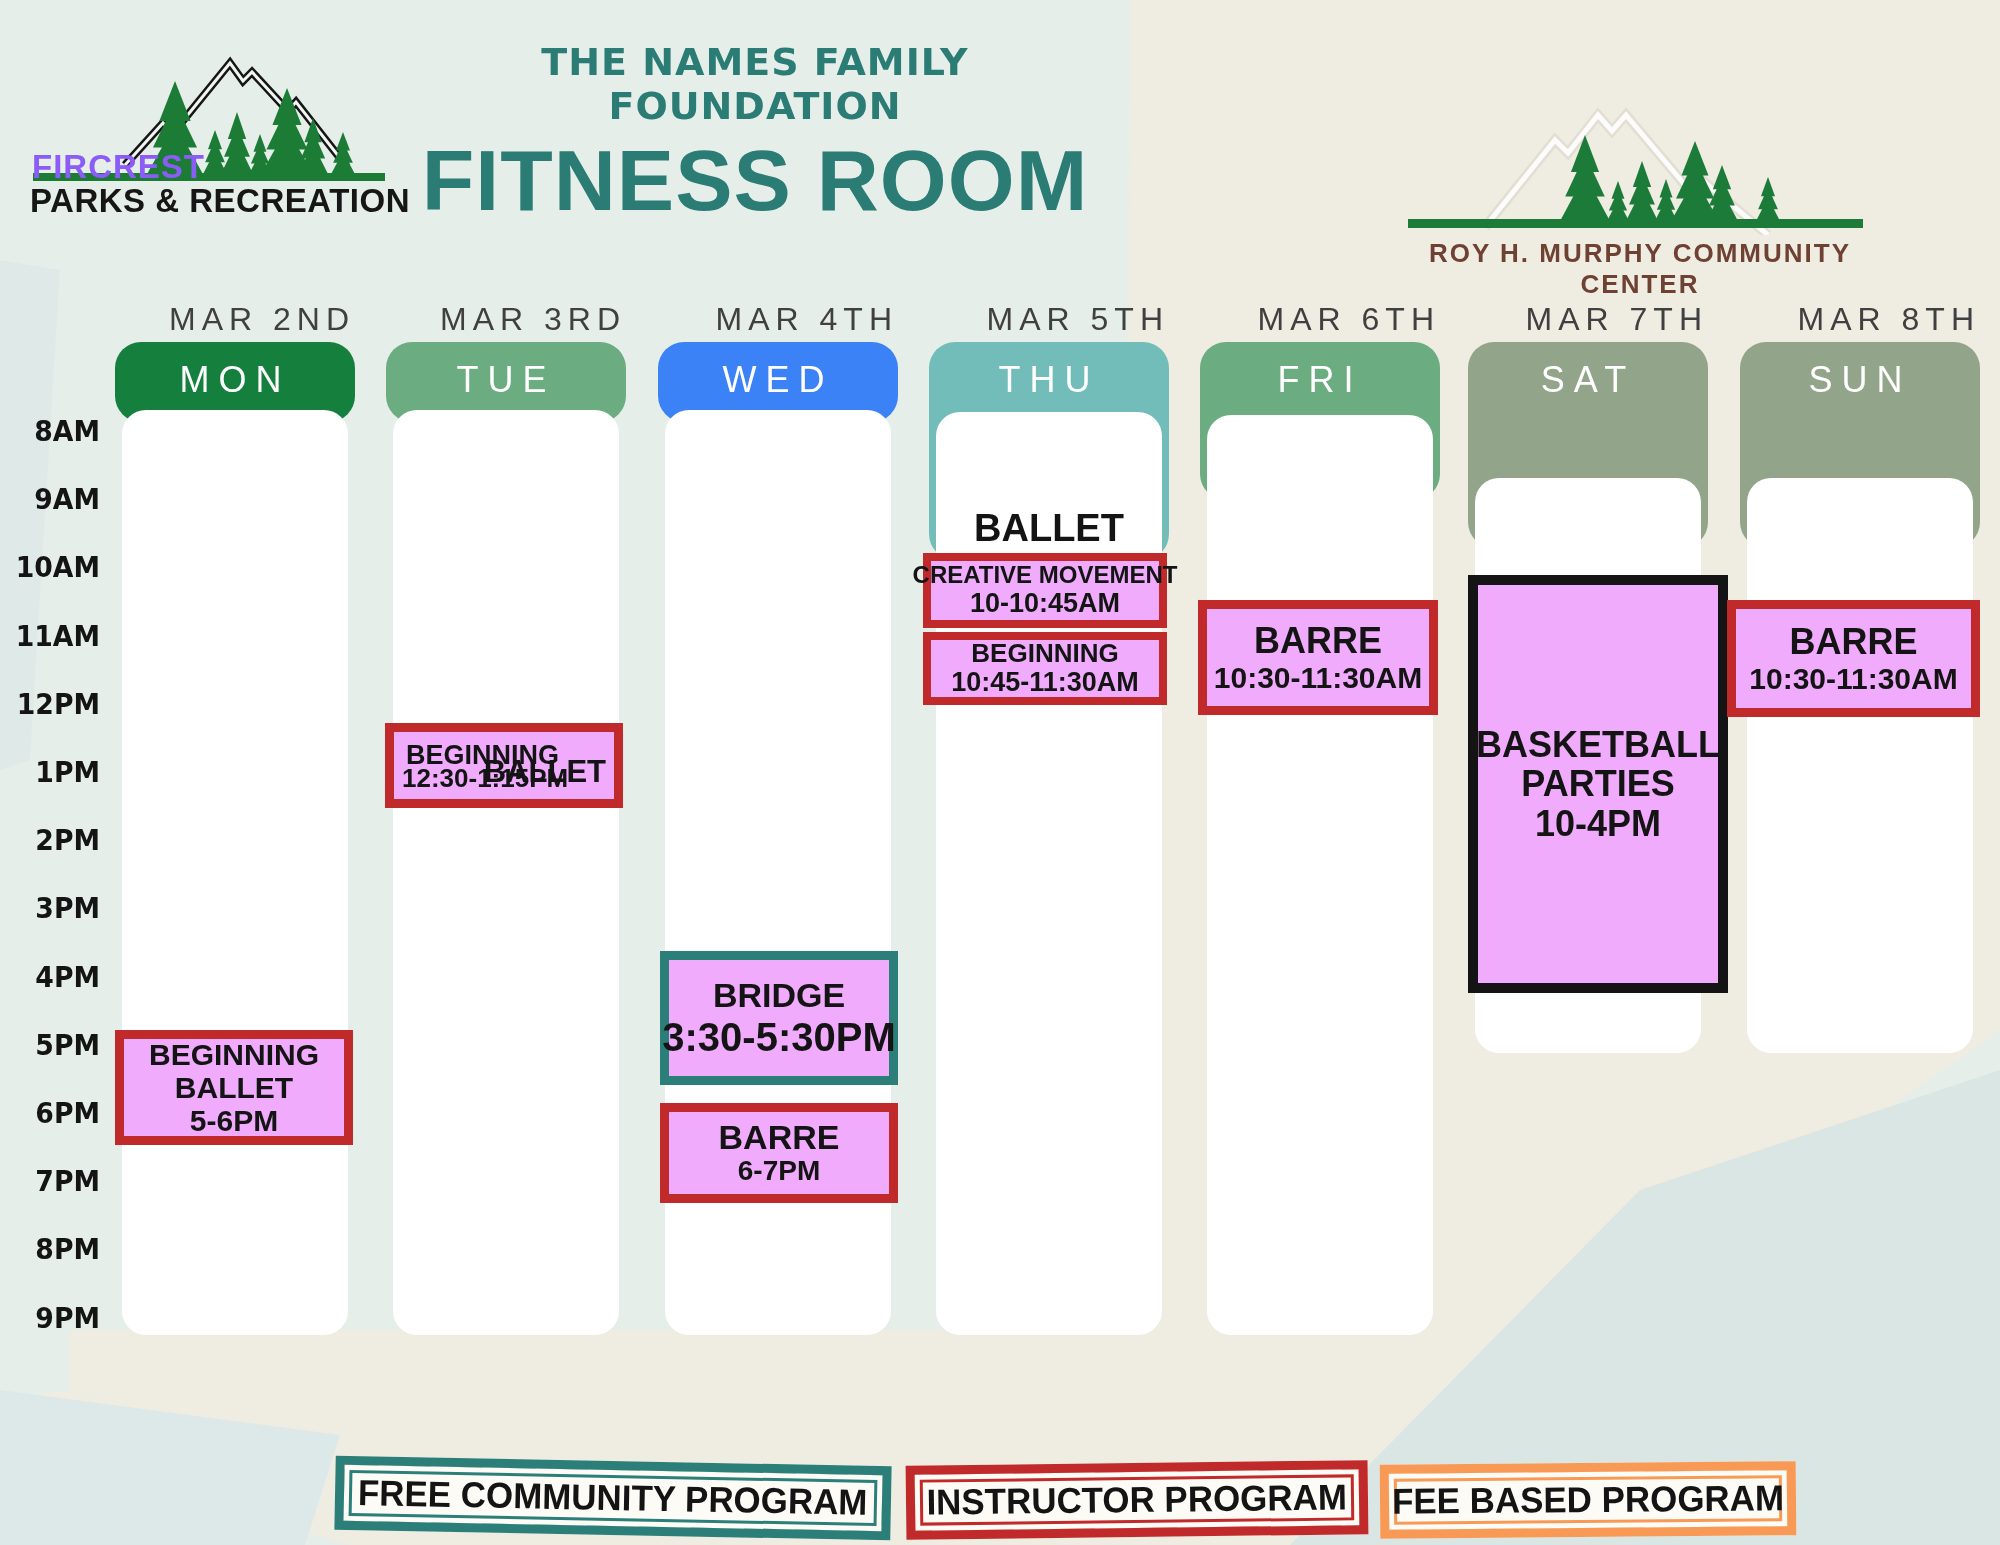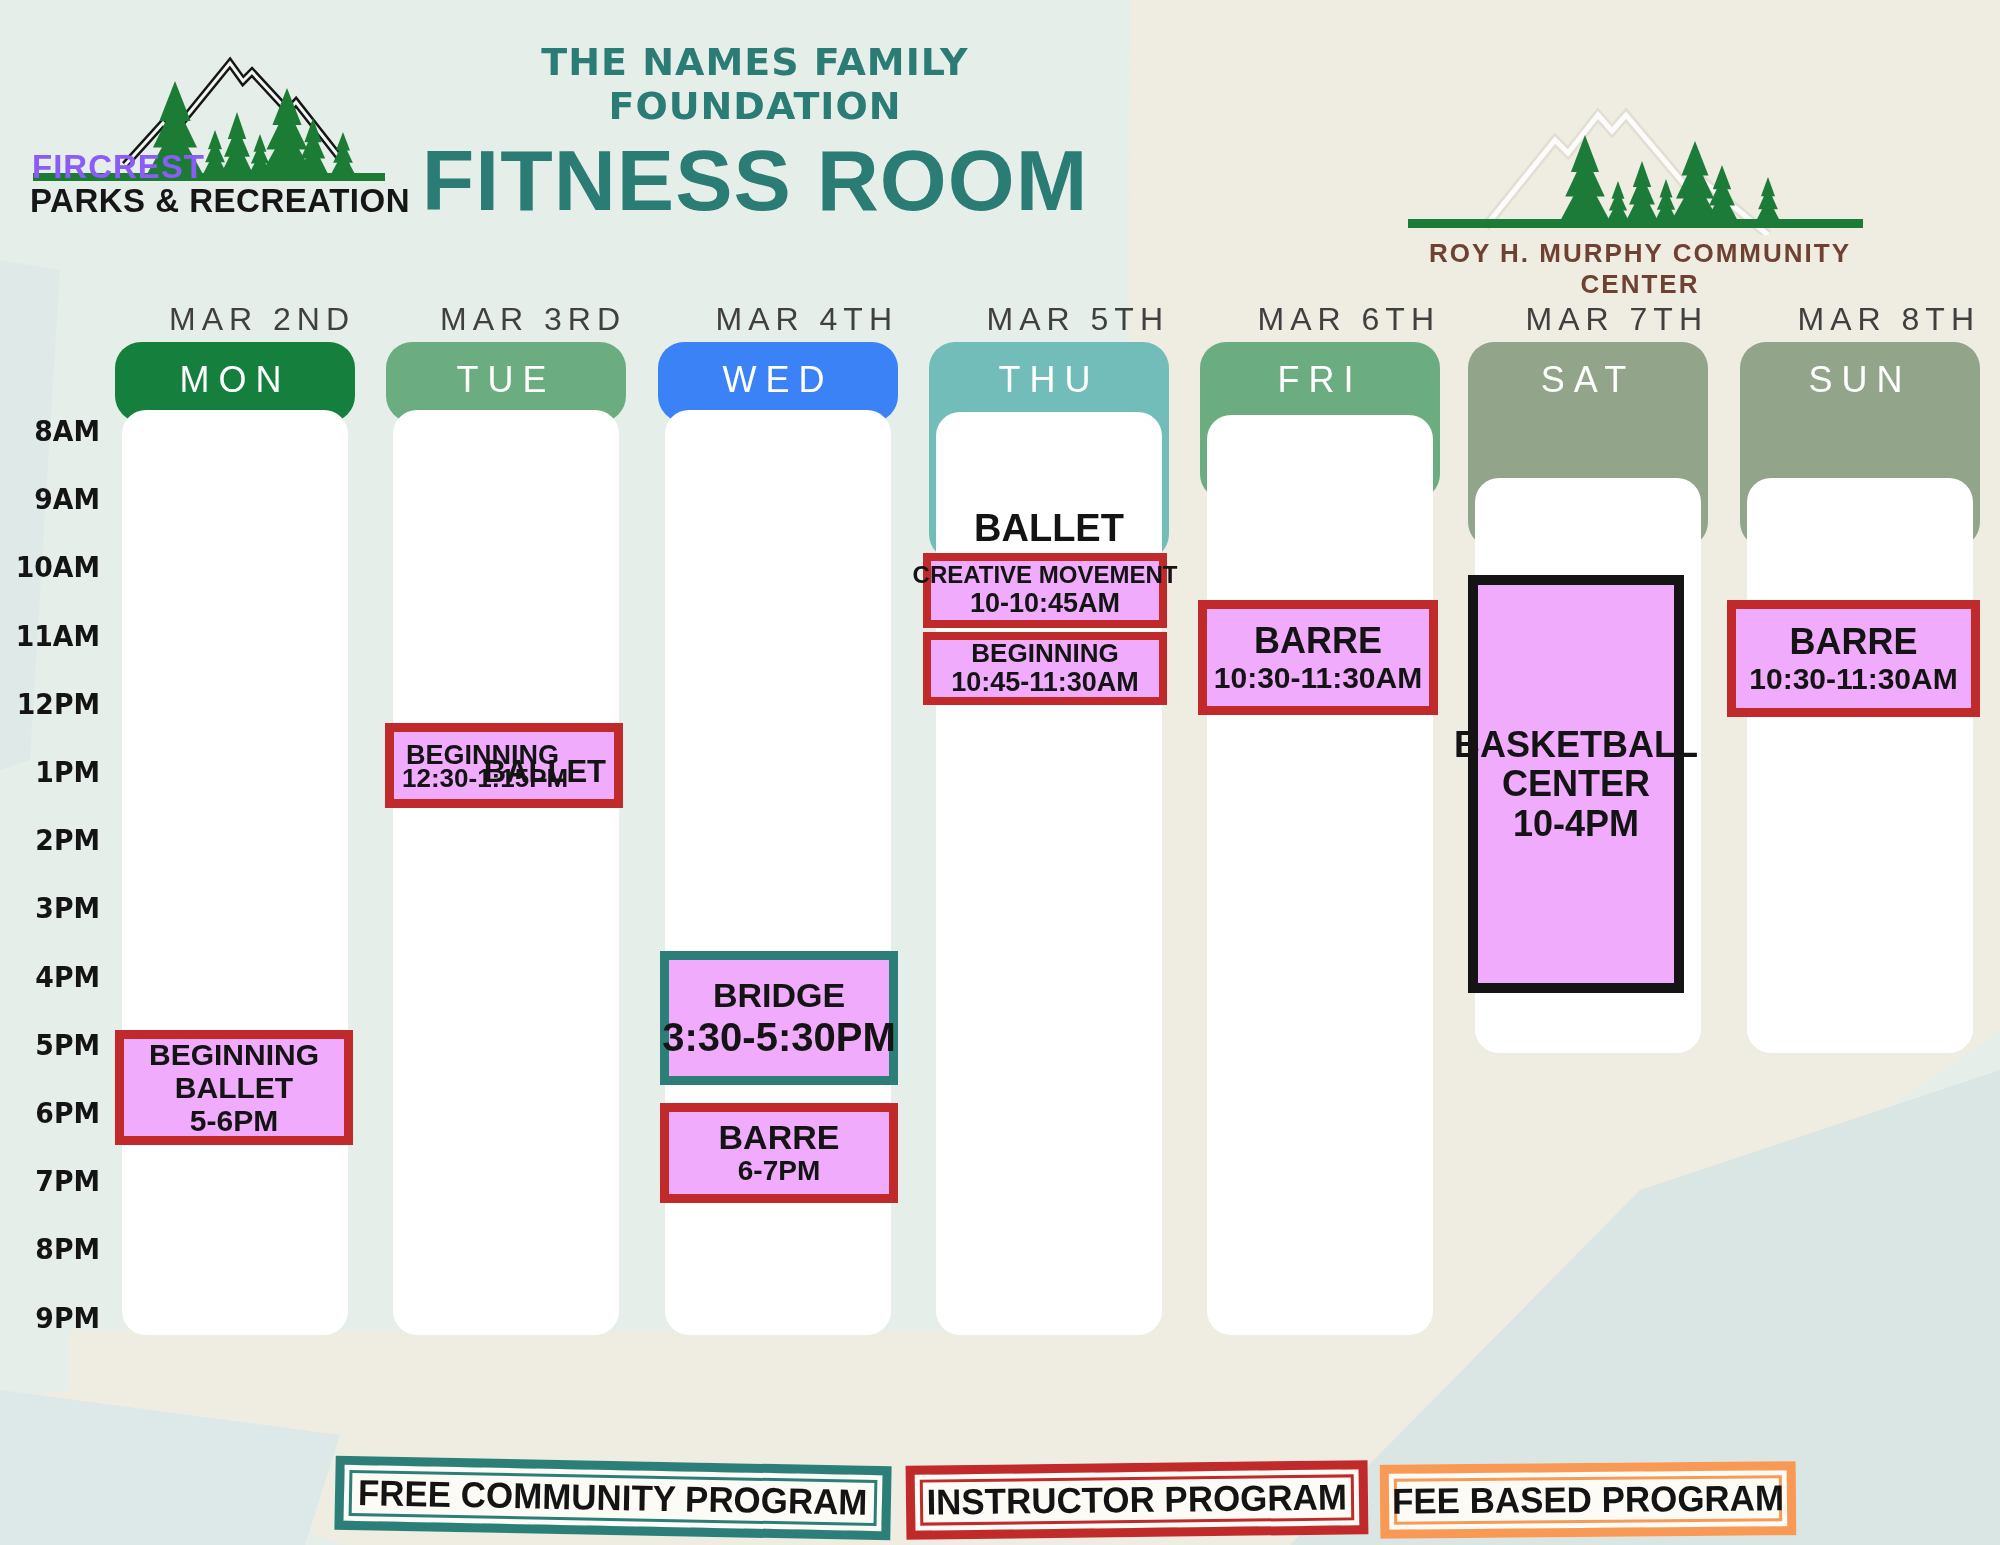--- a/index.html
+++ b/index.html
@@ -183,23 +183,23 @@
       <div class="abs day-panel" style="left: 1207px; top: 415px; width: 226px; height: 920px;"></div>
       <div class="abs event-box" style="left: 1198px; top: 600px; width: 240px; height: 115px; border: 9px solid rgb(192, 42, 43);">
         <div class="event-line" style="font-size: 36px;">BARRE</div>
         <div class="event-line" style="font-size: 30px;">10:30-11:30AM</div>
       </div>
       <div class="abs date-label" style="left: 1468px; top: 300px; width: 240px;">MAR 7TH</div>
       <div class="abs day-pill" style="left: 1468px; top: 342px; width: 240px; height: 206px; background: rgb(146, 164, 137);">
         <div class="day-pill-label">SAT</div>
       </div>
       <div class="abs day-panel" style="left: 1475px; top: 478px; width: 226px; height: 575px;"></div>
-      <div class="abs event-box" style="left: 1468px; top: 575px; width: 216px; height: 418px; border: 10px solid rgb(20, 20, 20);">
+      <div class="abs event-box" style="left: 1468px; top: 575px; width: 260px; height: 418px; border: 10px solid rgb(20, 20, 20);">
         <div class="event-line" style="font-size: 36px;">BASKETBALL</div>
-        <div class="event-line" style="font-size: 36px;">CENTER</div>
+        <div class="event-line" style="font-size: 36px;">PARTIES</div>
         <div class="event-line" style="font-size: 36px;">10-4PM</div>
       </div>
       <div class="abs date-label" style="left: 1740px; top: 300px; width: 240px;">MAR 8TH</div>
       <div class="abs day-pill" style="left: 1740px; top: 342px; width: 240px; height: 206px; background: rgb(146, 164, 137);">
         <div class="day-pill-label">SUN</div>
       </div>
       <div class="abs day-panel" style="left: 1747px; top: 478px; width: 226px; height: 575px;"></div>
       <div class="abs event-box" style="left: 1727px; top: 600px; width: 253px; height: 117px; border: 9px solid rgb(192, 42, 43);">
         <div class="event-line" style="font-size: 36px;">BARRE</div>
         <div class="event-line" style="font-size: 30px;">10:30-11:30AM</div>

